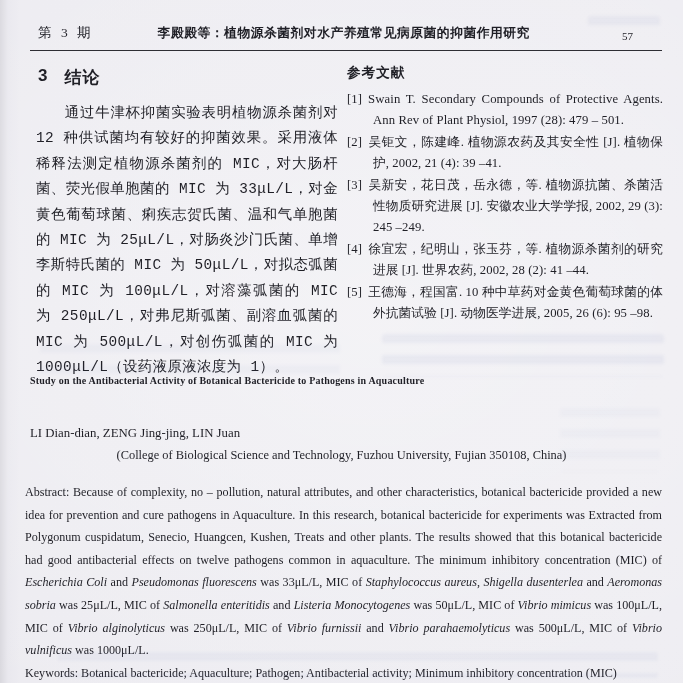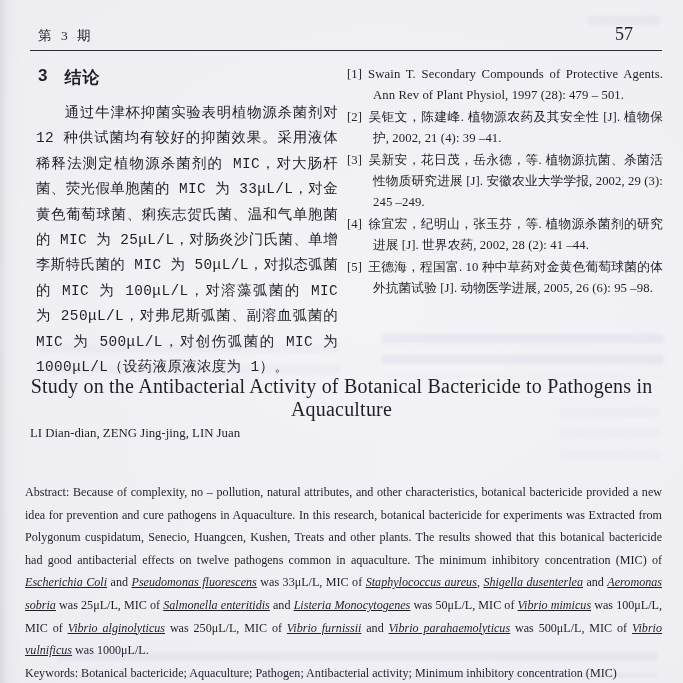--- a/index.html
+++ b/index.html
@@ -35,21 +35,21 @@
     white-space: nowrap;
   }
   .running-title {
     font-size: 12.8px;
     font-weight: bold;
     letter-spacing: 0.5px;
     white-space: nowrap;
     transform: translateX(-14px);
   }
   .pagenum {
-    font-size: 18px;
+    font-size: 11px;
     padding-right: 26px;
   }
   .header-rule {
     position: absolute;
     top: 50px;
     left: 30px;
     width: 632px;
     border-top: 1.6px solid #2e2e34;
   }
 
@@ -100,23 +100,22 @@
     letter-spacing: 0.1px;
   }
   .ref-label { margin-right: 6px; }
 
   
   .en-title {
     position: absolute;
     top: 375px;
     left: 30px;
     width: 623px;
-    text-align: center;
-    font-size: 20px;
-    font-weight: normal;
+    font-size: 10px;
+    font-weight: bold;
     letter-spacing: 0.2px;
   }
   .en-authors {
     position: absolute;
     top: 426px;
     left: 30px;
     width: 623px;
     font-size: 12.8px;
   }
   .en-affil {
@@ -136,21 +135,21 @@
     width: 637px;
   }
   .abstract-text {
     font-size: 12.1px;
     line-height: 22.6px;
     text-align: justify;
   }
   .abstract-text .lbl, .keywords .lbl {
     font-weight: normal;
   }
-  .it { font-style: italic; text-decoration: underline; }
+  .it { font-style: italic; }
   .keywords {
     font-size: 12.1px;
     line-height: 22.6px;
     margin-top: 0px;
     text-align: justify;
   }
 
   
   .ghost {
     position: absolute;
@@ -169,52 +168,55 @@
   .ghost-d { left: 588px; top: 16px;  width: 72px;  height: 12px; opacity: 0.5; }
   .ghost-e { left: 560px; top: 408px; width: 100px; height: 64px; opacity: 0.25; }
 </style>
 </head>
 <body>
 
 <div class="page">
 
   <div class="header">
     <span class="issue">第 3 期</span>
+    <span class="running-title">李殿殿等：植物源杀菌剂对水产养殖常见病原菌的抑菌作用研究</span>
     <span class="pagenum">57</span>
   </div>
   <div class="header-rule"></div>
 
   <div class="col-left">
     <div class="section-heading">
       <span>3</span>
       <span>结论</span>
     </div>
     <div class="conclusion-body">通过牛津杯抑菌实验表明植物源杀菌剂对 12 种供试菌均有较好的抑菌效果。采用液体稀释法测定植物源杀菌剂的 MIC，对大肠杆菌、荧光假单胞菌的 MIC 为 33μL/L，对金黄色葡萄球菌、痢疾志贺氏菌、温和气单胞菌的 MIC 为 25μL/L，对肠炎沙门氏菌、单增李斯特氏菌的 MIC 为 50μL/L，对拟态弧菌的 MIC 为 100μL/L，对溶藻弧菌的 MIC 为 250μL/L，对弗尼斯弧菌、副溶血弧菌的 MIC 为 500μL/L，对创伤弧菌的 MIC 为 1000μL/L（设药液原液浓度为 1）。</div>
   </div>
 
   <div class="col-right">
+    <div class="ref-heading">参考文献</div>
     <div class="ref-item">
       <span class="ref-label">[1]</span><span>Swain T. Secondary Compounds of Protective Agents. Ann Rev of Plant Physiol, 1997 (28): 479 – 501.</span>
     </div>
     <div class="ref-item">
       <span class="ref-label">[2]</span><span>吴钜文，陈建峰. 植物源农药及其安全性 [J]. 植物保护, 2002, 21 (4): 39 –41.</span>
     </div>
     <div class="ref-item">
       <span class="ref-label">[3]</span><span>吴新安，花日茂，岳永德，等. 植物源抗菌、杀菌活性物质研究进展 [J]. 安徽农业大学学报, 2002, 29 (3): 245 –249.</span>
     </div>
     <div class="ref-item">
       <span class="ref-label">[4]</span><span>徐宜宏，纪明山，张玉芬，等. 植物源杀菌剂的研究进展 [J]. 世界农药, 2002, 28 (2): 41 –44.</span>
     </div>
     <div class="ref-item">
       <span class="ref-label">[5]</span><span>王德海，程国富. 10 种中草药对金黄色葡萄球菌的体外抗菌试验 [J]. 动物医学进展, 2005, 26 (6): 95 –98.</span>
     </div>
   </div>
 
   <div class="en-title">Study on the Antibacterial Activity of Botanical Bactericide to Pathogens in Aquaculture</div>
   <div class="en-authors">LI Dian-dian, ZENG Jing-jing, LIN Juan</div>
+  <div class="en-affil">(College of Biological Science and Technology, Fuzhou University, Fujian 350108, China)</div>
 
   <div class="abstract-block">
     <div class="abstract-text">
       <span class="lbl">Abstract:</span><span><span> Because of complexity, no – pollution, natural attributes, and other characteristics, botanical bactericide provided a new idea for prevention and cure pathogens in Aquaculture. In this research, botanical bactericide for experiments was Extracted from Polygonum cuspidatum, Senecio, Huangcen, Kushen, Treats and other plants. The results showed that this botanical bactericide had good antibacterial effects on twelve pathogens common in aquaculture. The minimum inhibitory concentration (MIC) of </span><span class="it">Escherichia Coli</span><span> and </span><span class="it">Pseudomonas fluorescens</span><span> was 33μL/L, MIC of </span><span class="it">Staphylococcus aureus</span><span>, </span><span class="it">Shigella dusenterlea</span><span> and </span><span class="it">Aeromonas sobria</span><span> was 25μL/L, MIC of </span><span class="it">Salmonella enteritidis</span><span> and </span><span class="it">Listeria Monocytogenes</span><span> was 50μL/L, MIC of </span><span class="it">Vibrio mimicus</span><span> was 100μL/L, MIC of </span><span class="it">Vibrio alginolyticus</span><span> was 250μL/L, MIC of </span><span class="it">Vibrio furnissii</span><span> and </span><span class="it">Vibrio parahaemolyticus</span><span> was 500μL/L, MIC of </span><span class="it">Vibrio vulnificus</span><span> was 1000μL/L.</span></span>
     </div>
     <div class="keywords">
       <span class="lbl">Keywords:</span><span> Botanical bactericide; Aquaculture; Pathogen; Antibacterial activity; Minimum inhibitory concentration (MIC)</span>
     </div>
   </div>
 

